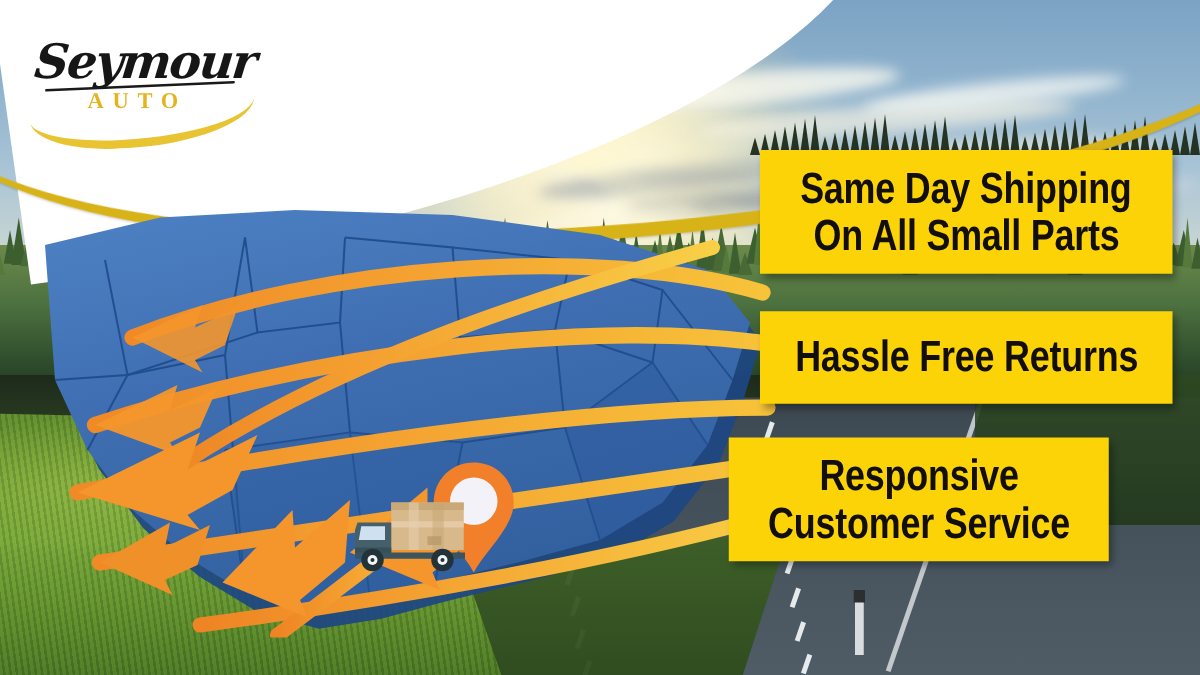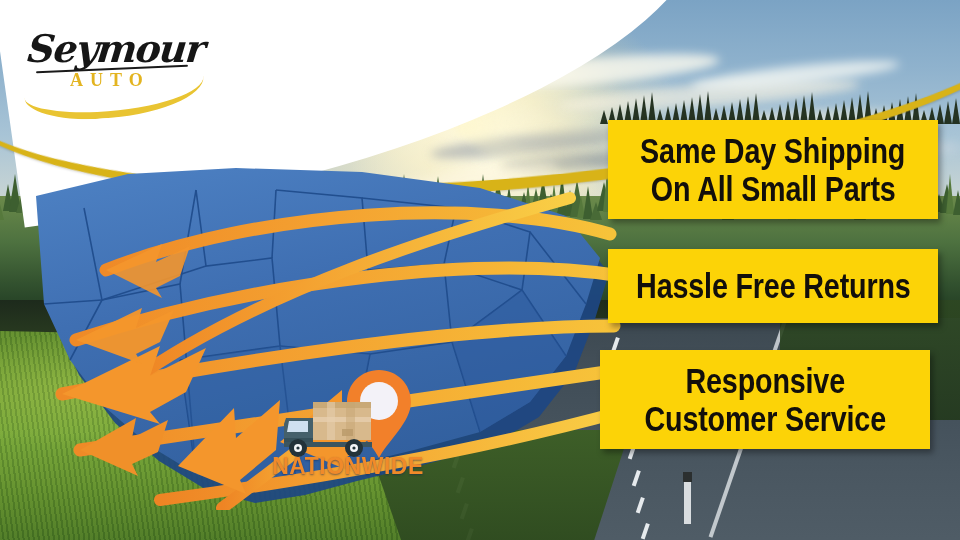--- a/index.html
+++ b/index.html
@@ -158,21 +158,21 @@
   .banner span{
     color:#120f0b;font-weight:700;
     font-family:"Liberation Sans","DejaVu Sans",sans-serif;
     transform:scaleX(.82);display:block;white-space:nowrap;
     line-height:1.06;letter-spacing:-.2px;
   }
   #banner1{left:608px;top:120px;width:330px;height:99px;}
   #banner1 span{font-size:35px;}
   #banner2{left:608px;top:249px;width:330px;height:74px;}
   #banner2 span{font-size:35px;}
-  #banner3{left:600px;top:350px;width:330px;height:99px;}
+  #banner3{left:583px;top:350px;width:304px;height:99px;}
   #banner3 span{font-size:35px;}
 </style>
 </head>
 <body>
 
 <div id="stage">
 
   <div class="photo">
     <div class="sky"></div>
     <div class="sunglow"></div>
@@ -556,21 +556,20 @@
         <circle cx="18" cy="50" r="9" fill="#23333a"></circle>
         <circle cx="18" cy="50" r="4" fill="#f2f5f7"></circle>
         <circle cx="18" cy="50" r="1.6" fill="#23333a"></circle>
         <circle cx="74" cy="50" r="9" fill="#23333a"></circle>
         <circle cx="74" cy="50" r="4" fill="#f2f5f7"></circle>
         <circle cx="74" cy="50" r="1.6" fill="#23333a"></circle>
       </svg>
     </div>
 
     <div class="nw-text">
-      <div class="nw-1">NATIONWIDE</div>
     </div>
   </div>
 
   <div class="banner" id="banner1">
     <span>Same Day Shipping</span>
     <span>On All Small Parts</span>
   </div>
 
   <div class="banner" id="banner2">
     <span>Hassle Free Returns</span>

